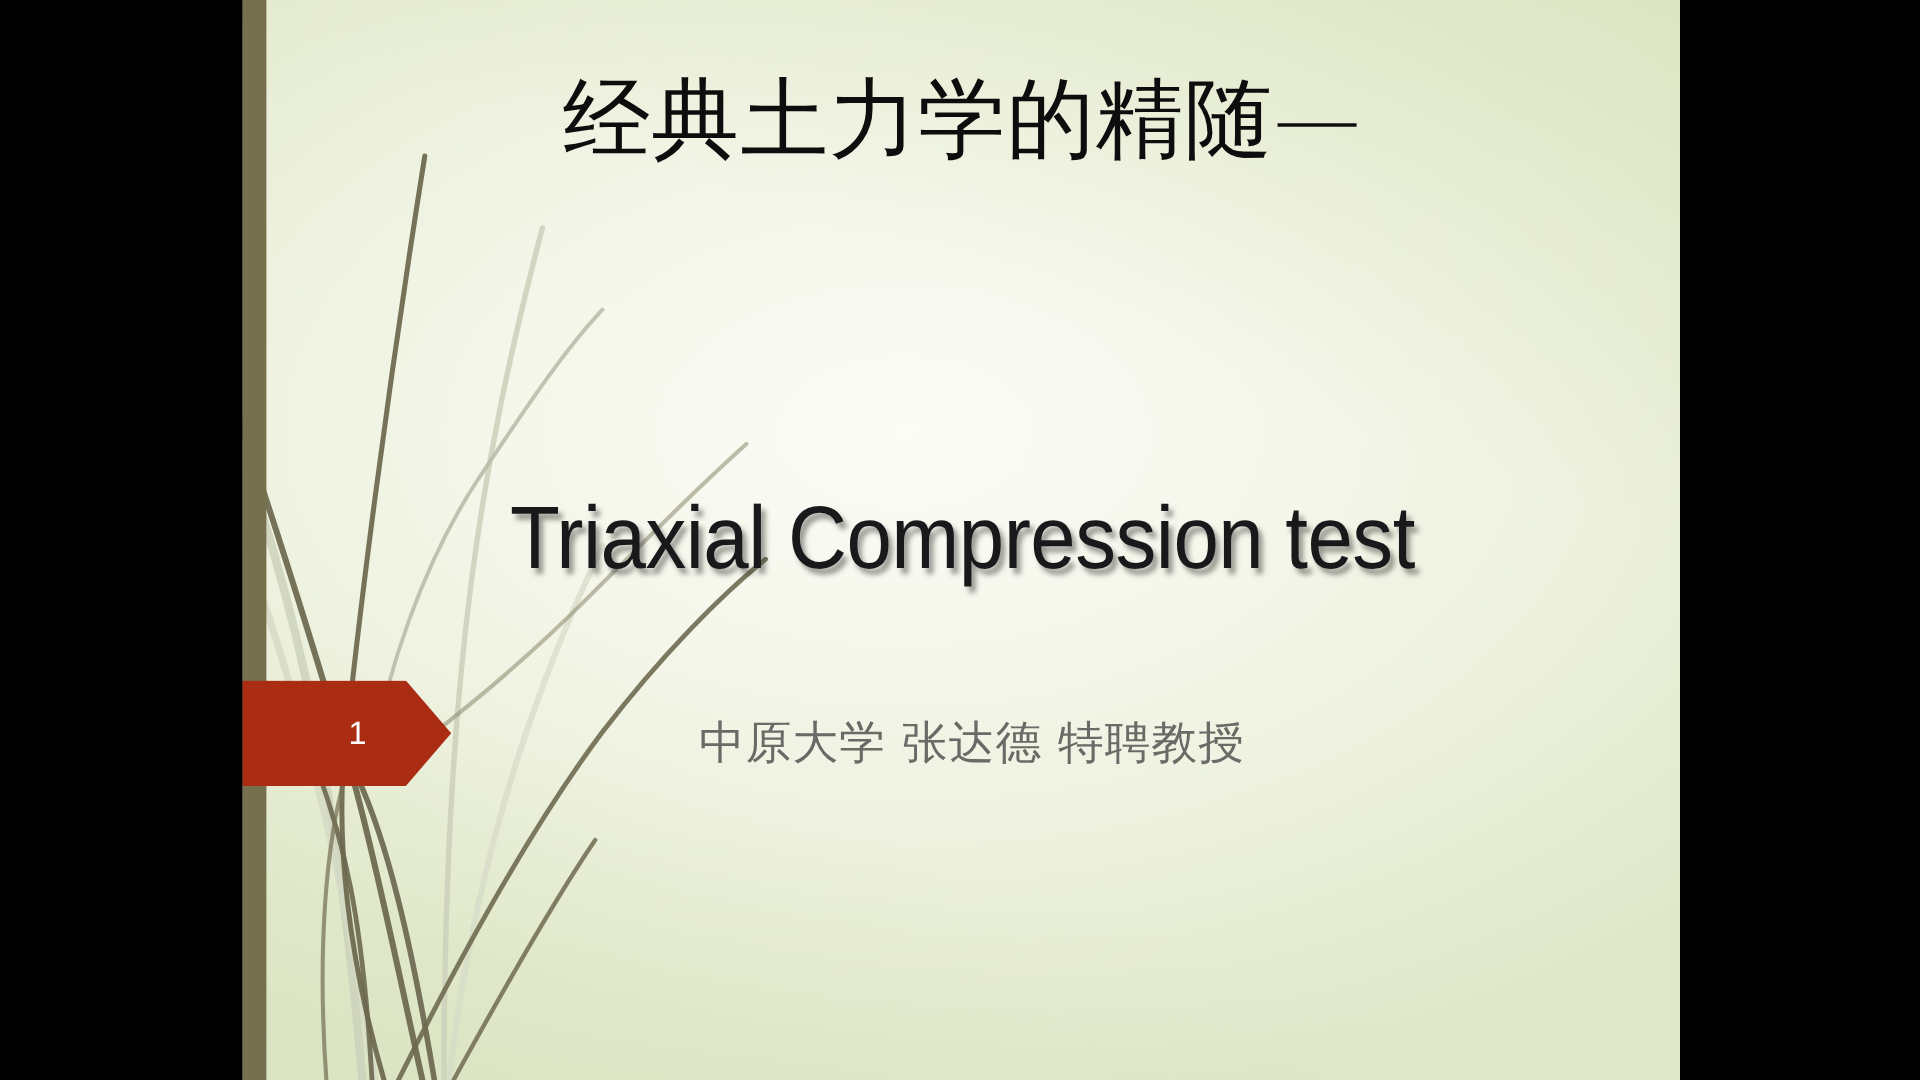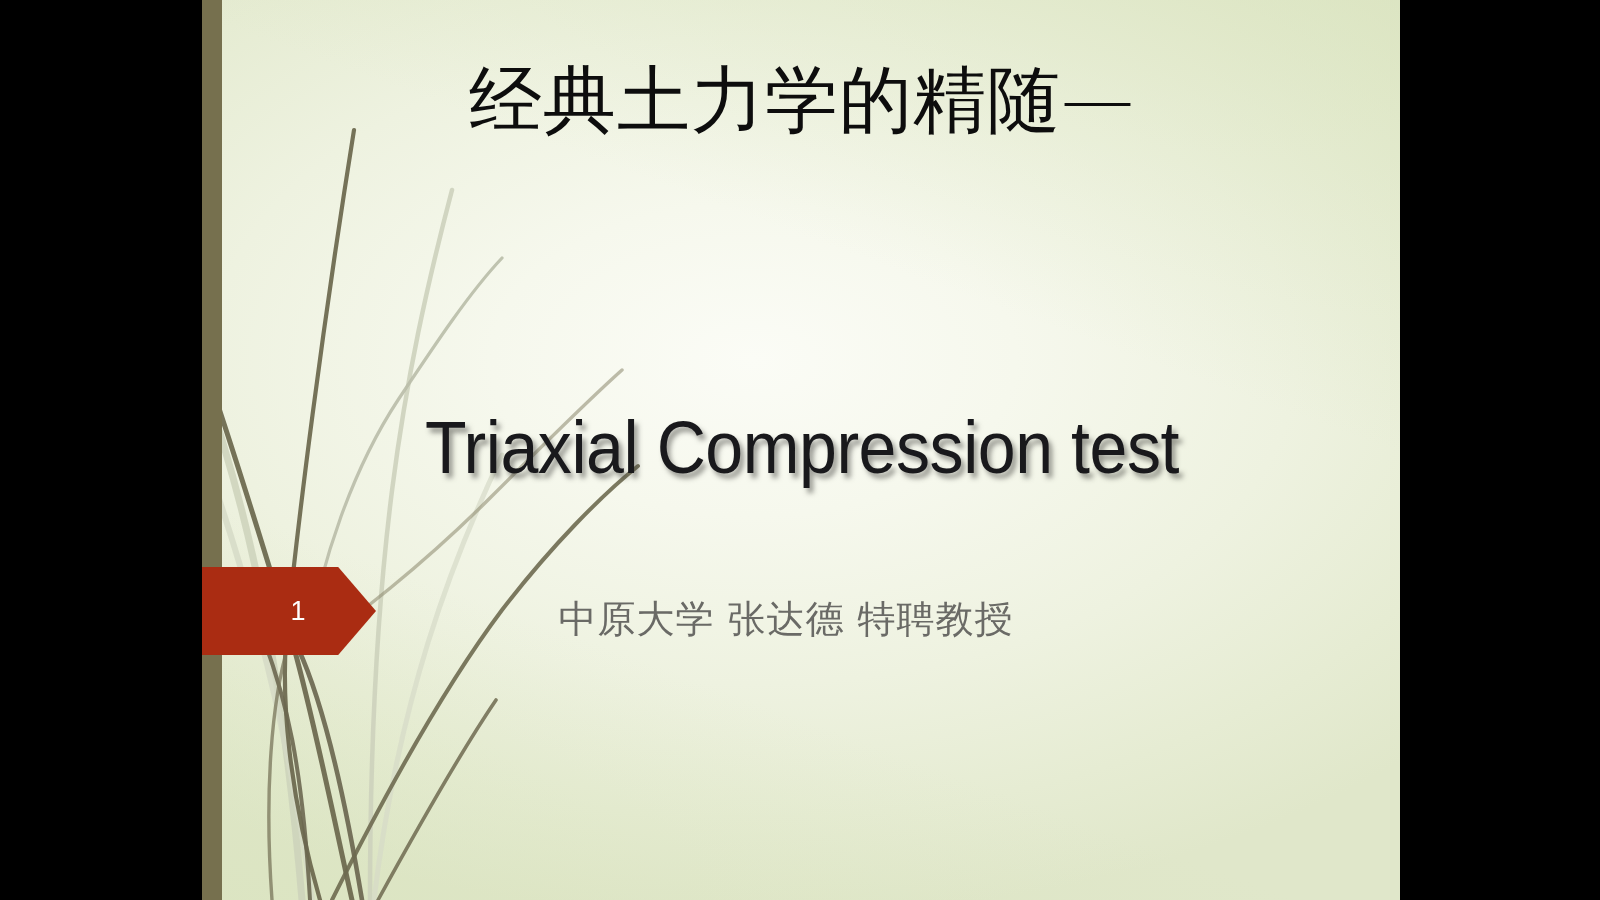--- a/index.html
+++ b/index.html
@@ -159,21 +159,21 @@
     letter-spacing: -0.5px;
     white-space: nowrap;
     transform: scaleX(.92);
     transform-origin: 50% 50%;
     font-family: "Liberation Sans", "DejaVu Sans", sans-serif;
     text-shadow: 4px 5px 5px rgba(60,60,55,.50);
   }
 
   #author-line {
     position: absolute;
-    left: 24px;
+    left: 48px;
     top: 597px;
     width: 1120px;
     text-align: center;
     font-size: 38px;
     line-height: 1.2;
     color: #6a6a66;
     font-weight: 400;
     letter-spacing: 1px;
     white-space: nowrap;
     font-family: "DejaVu Sans", "Liberation Sans", sans-serif;

